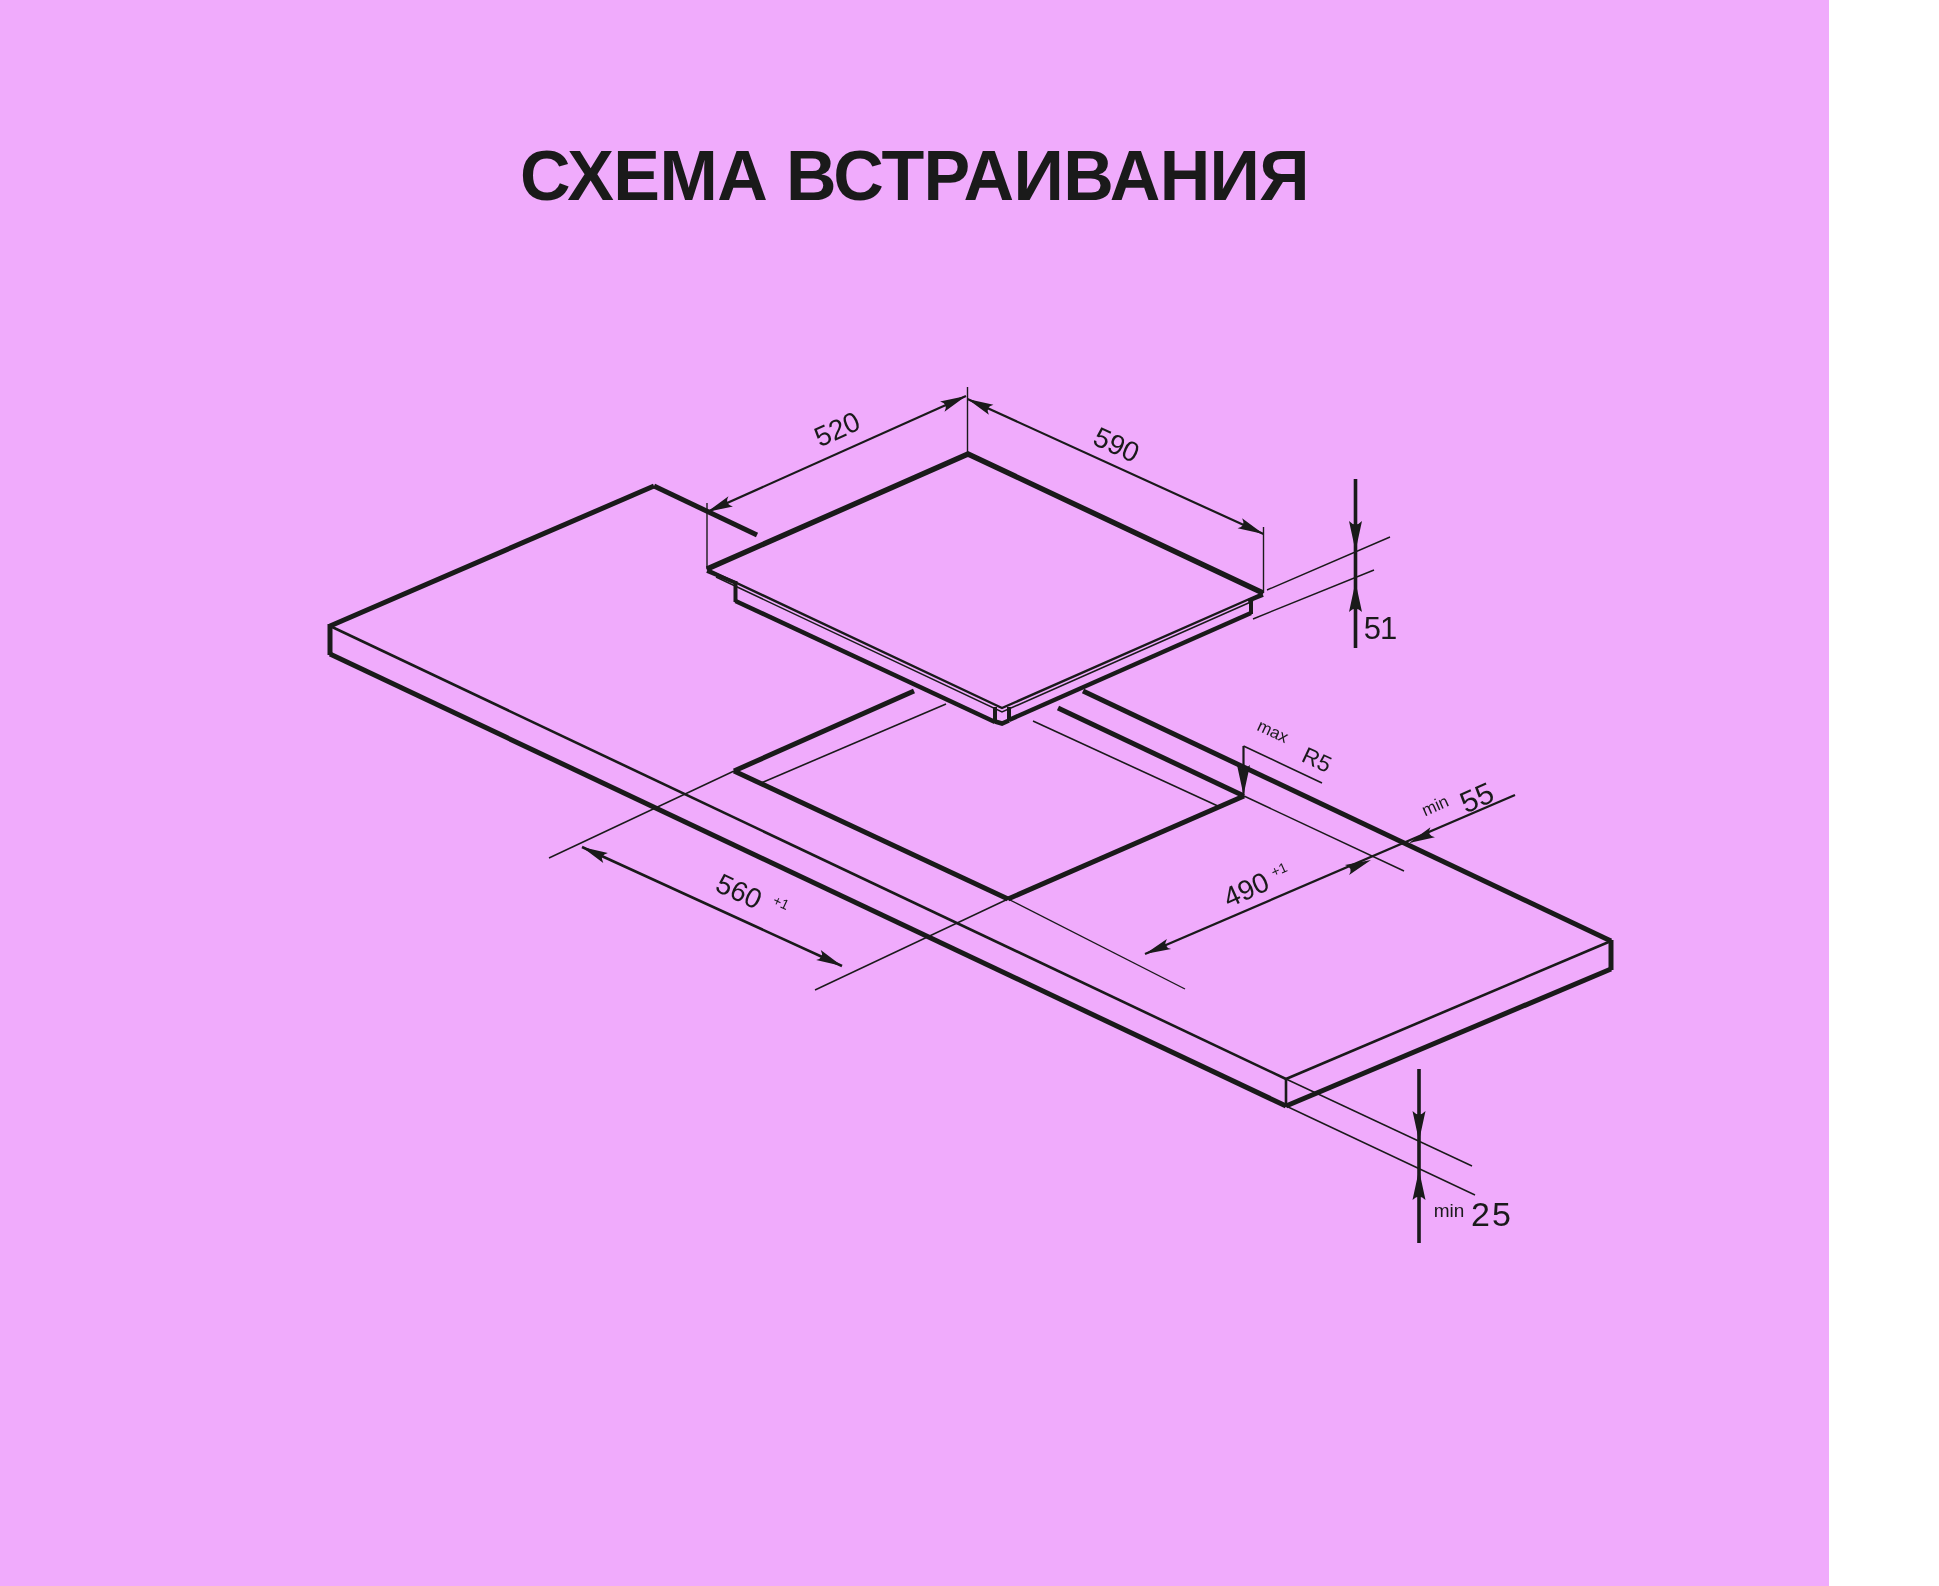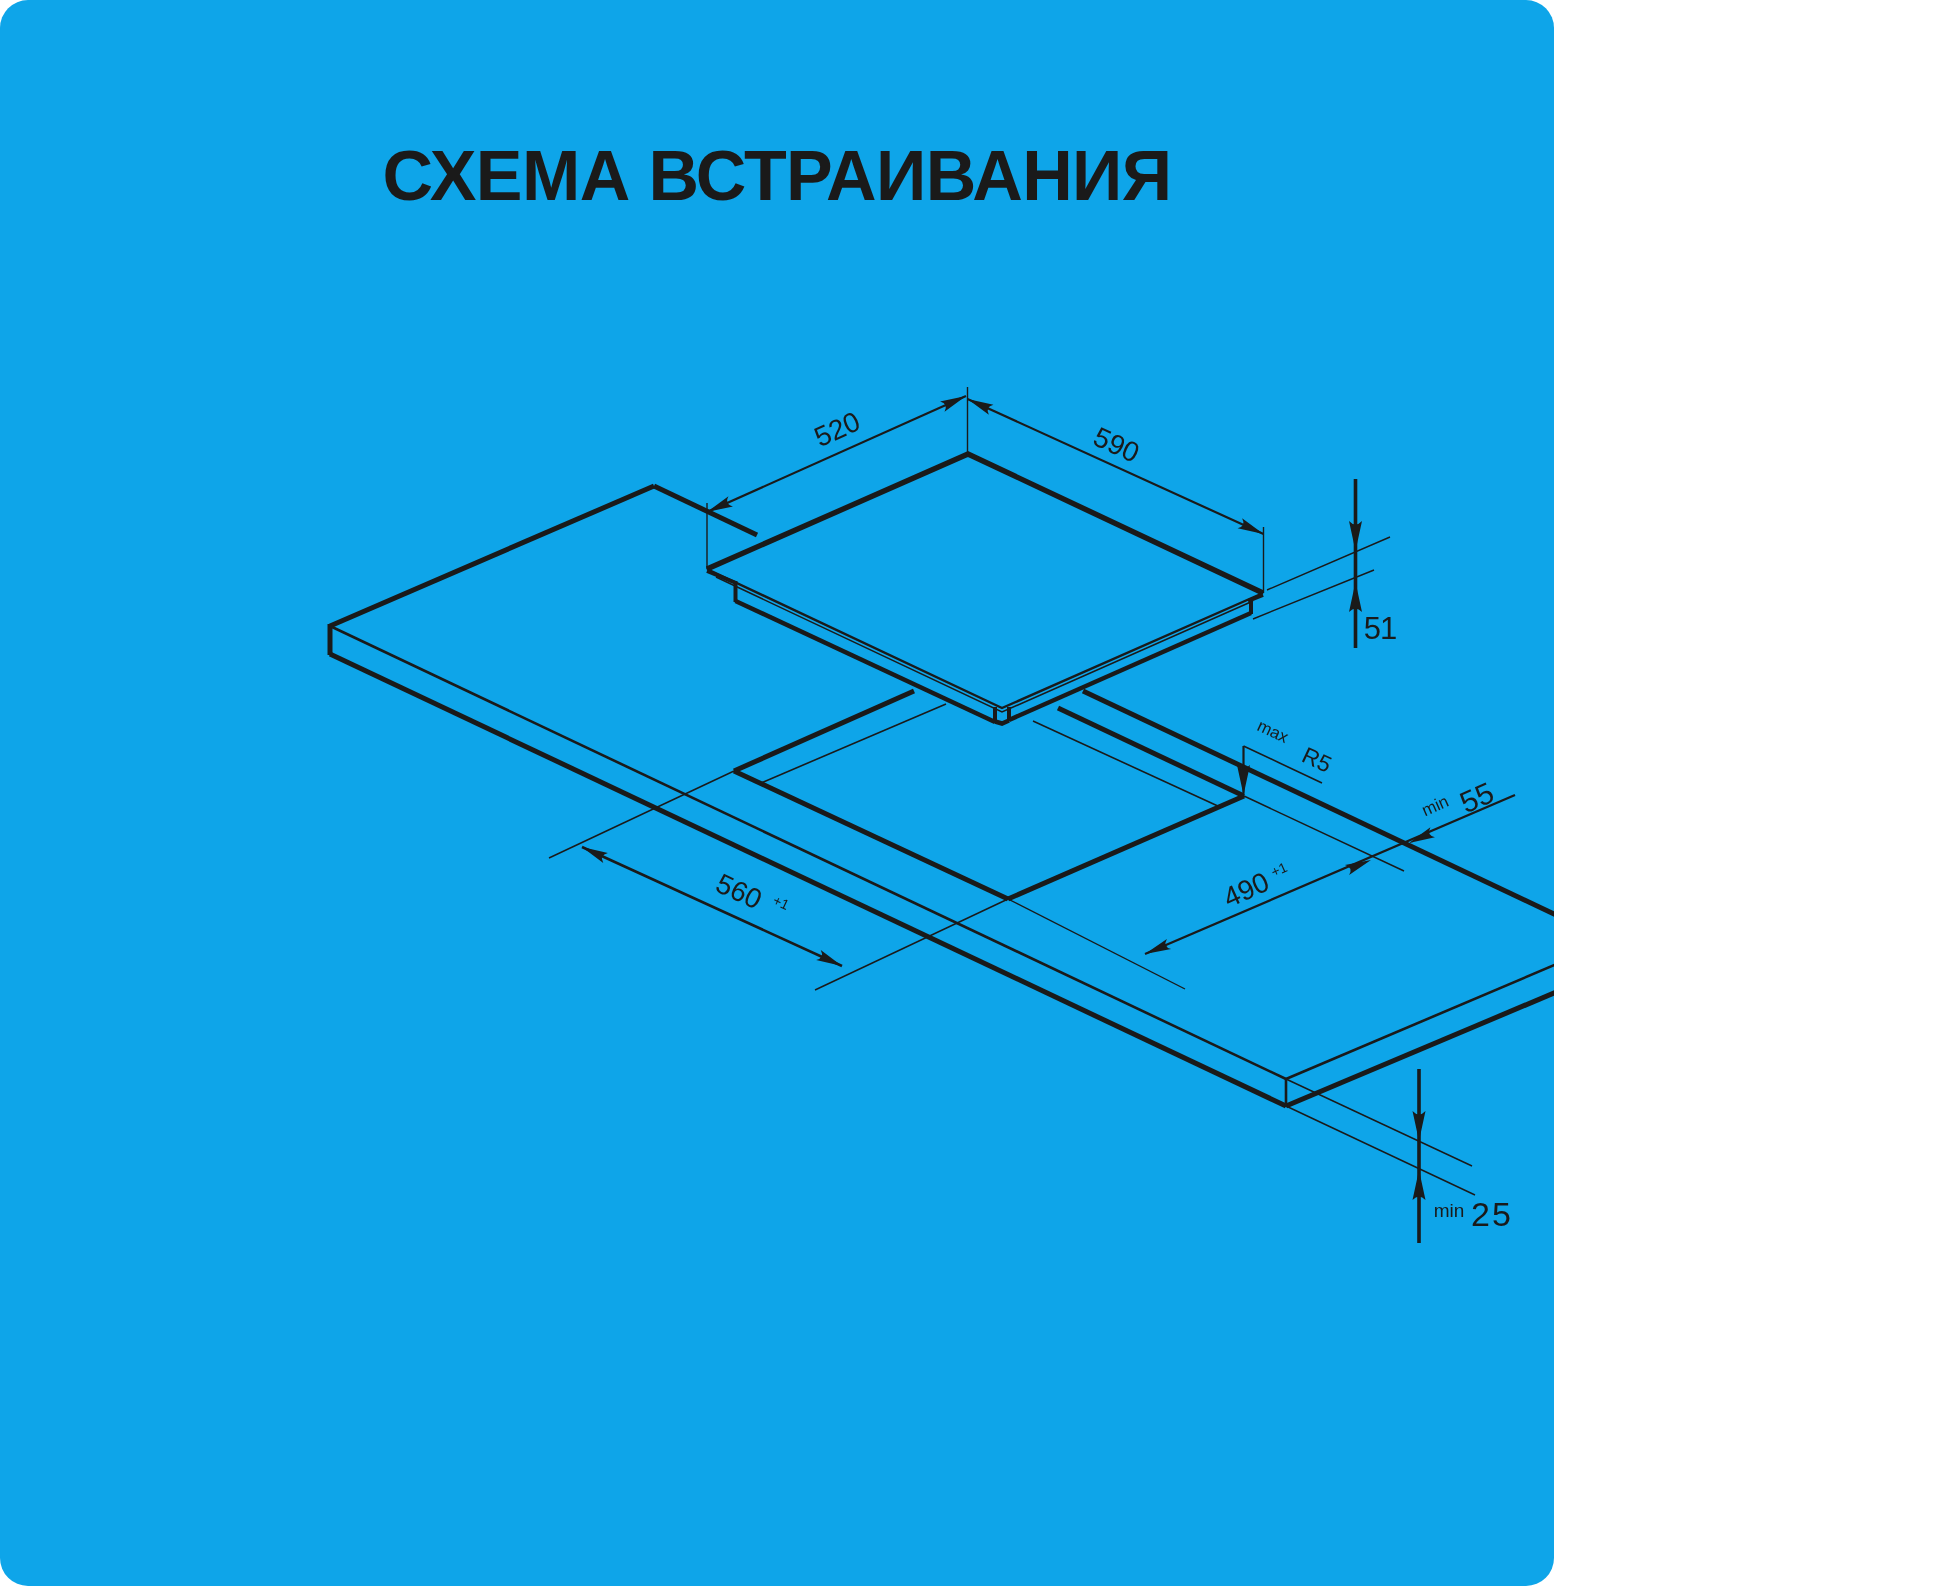--- a/index.html
+++ b/index.html
@@ -1,16 +1,16 @@
 <!DOCTYPE html>
 <html><head>
 <meta charset="utf-8">
 <style>
 html,body{margin:0;padding:0;background:#ffffff;}
-.page{position:relative;width:1554px;height:1586px;background:#0ea5e9;overflow:hidden;border-radius:28px;}
+.page{position:relative;width:1829px;height:1586px;background:#f0abfc;overflow:hidden;}
 .title{position:absolute;left:0;top:136px;width:100%;text-align:center;
  font-family:"Liberation Sans",sans-serif;font-weight:700;font-size:70px;
  letter-spacing:-0.6px;color:#1a1a1a;}
 </style>
 </head>
 <body>
 <div class="page">
 
 <div class="title">СХЕМА ВСТРАИВАНИЯ</div>
 

